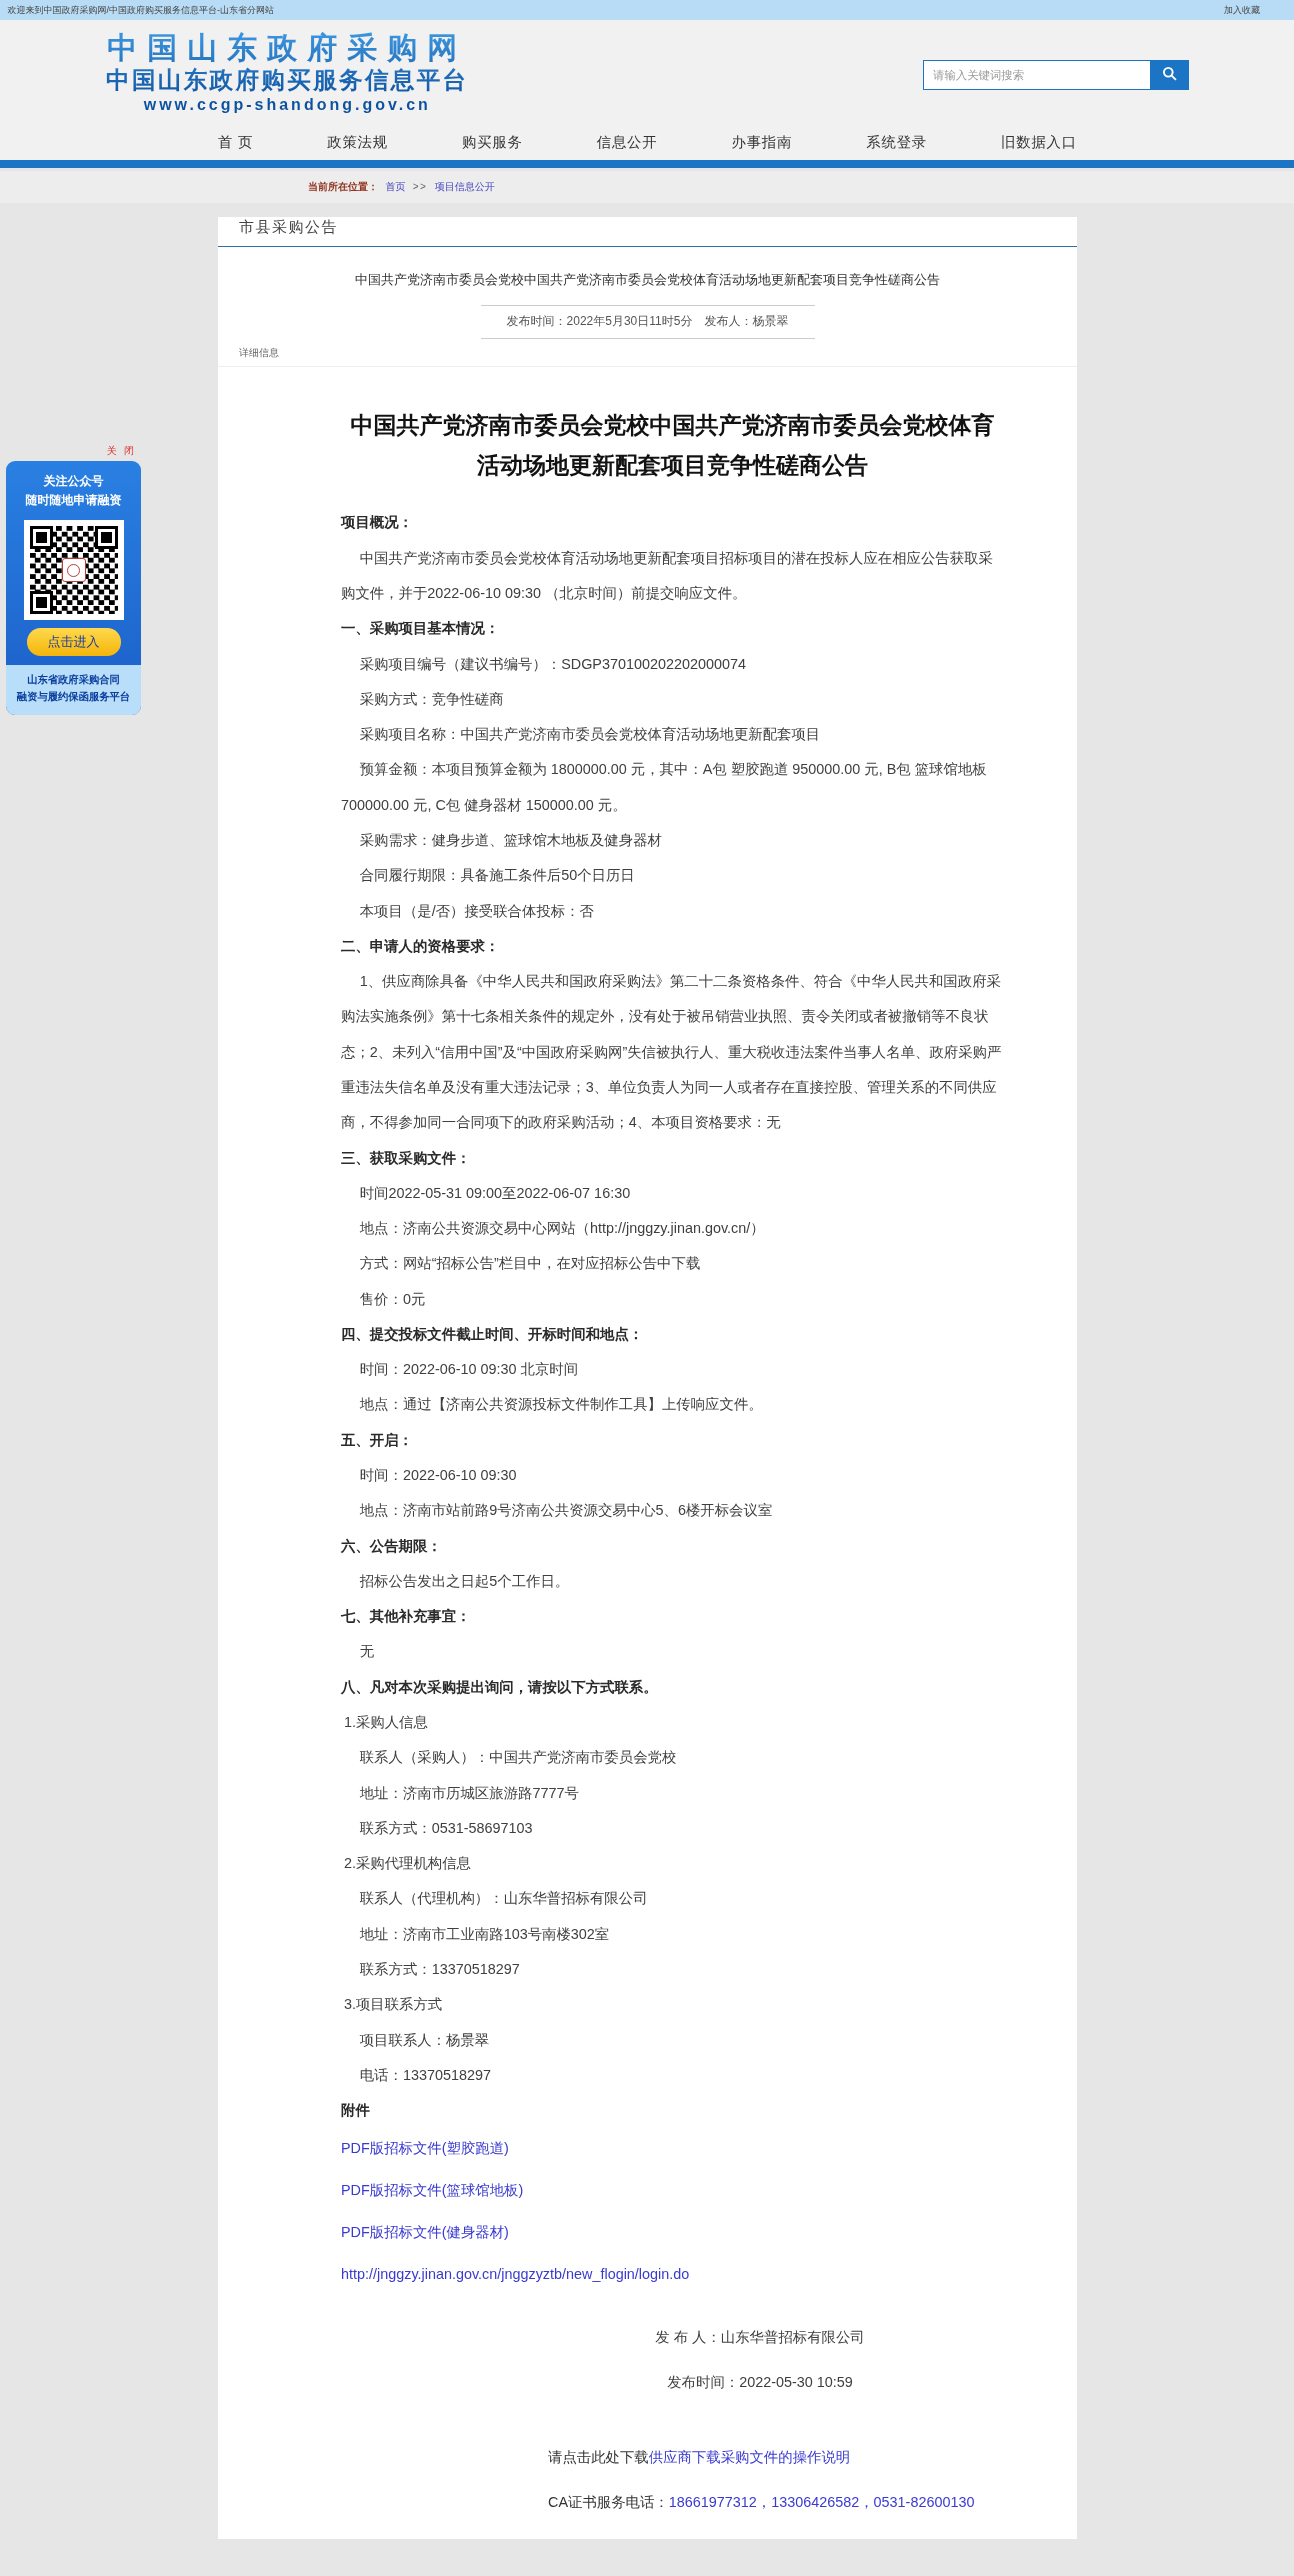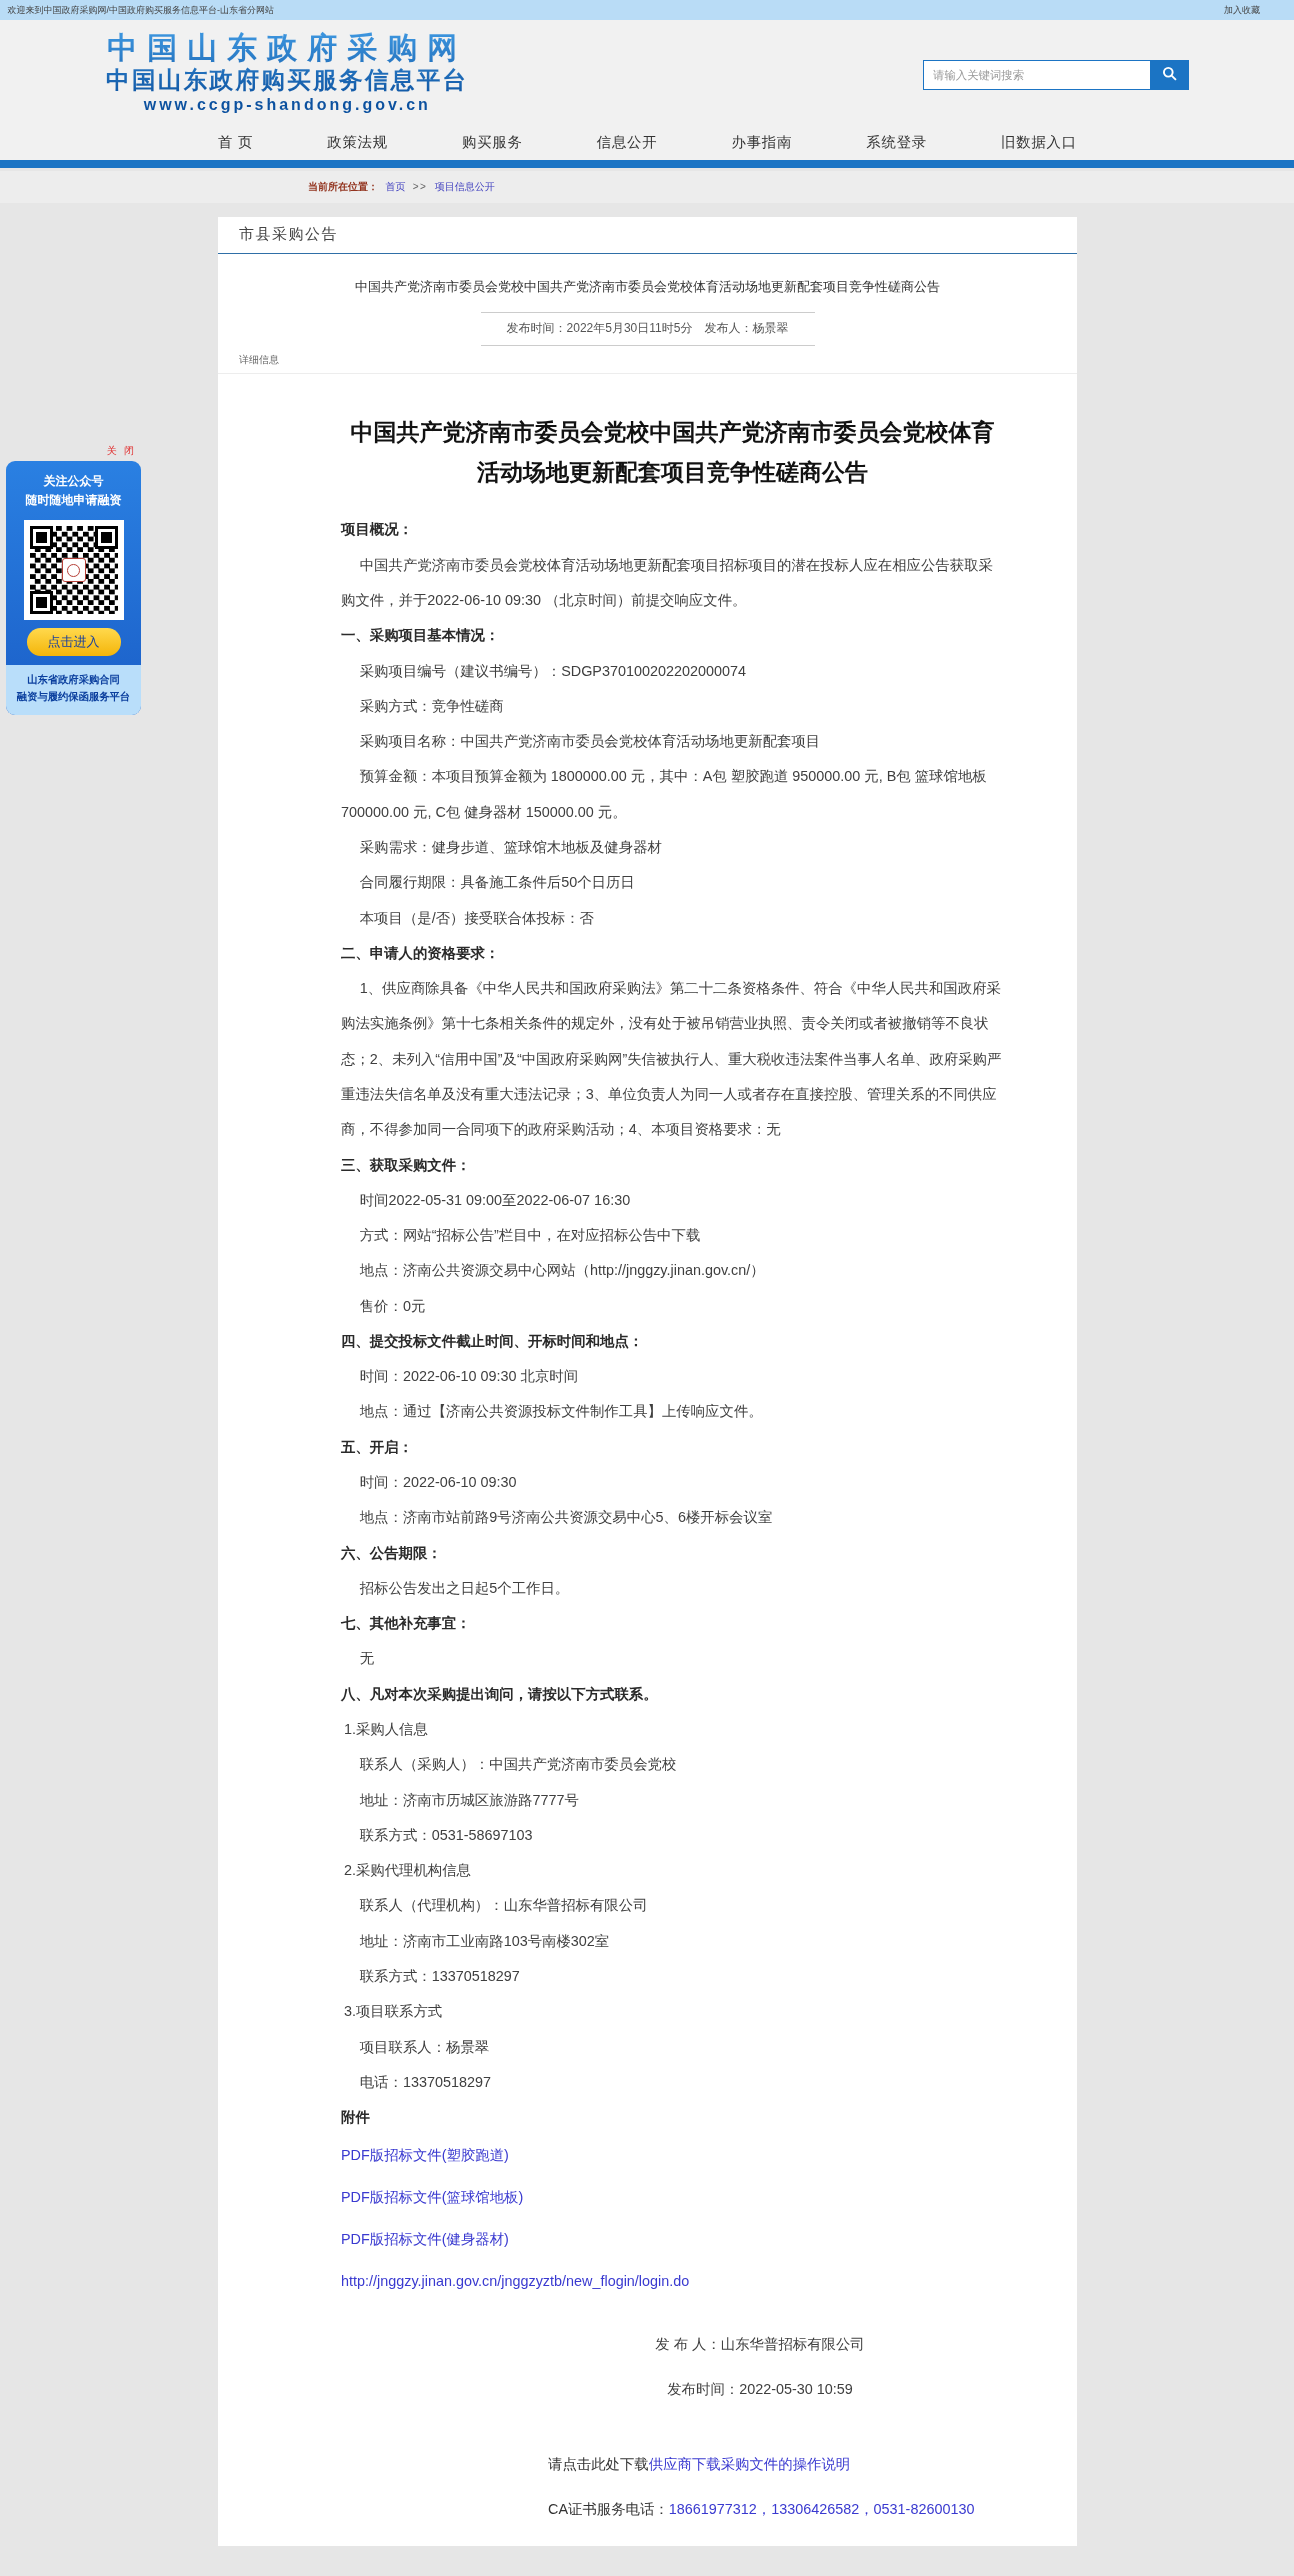--- a/index.html
+++ b/index.html
@@ -104,21 +104,21 @@
     background:#b9defa; margin:9px -7.6px 0; border-radius:0 0 9px 9px;
     padding:6.8px 1.5px 9px; color:#0b3f9e; font-weight:bold; font-size:10.3px; line-height:1.65;
   }
 
   
   .card{
     width:859px; margin:13.7px auto 0; background:#fff; padding-bottom:6px;
   }
   .secTitle{
     font-size:15px; color:#444; letter-spacing:1.5px;
-    padding:8px 21px 9px; border-bottom:1.5px solid #2f6fa7;
+    padding:1px 21px 9px; border-bottom:1.5px solid #2f6fa7;
   }
   .pageTitle{
     text-align:center; font-size:13px; color:#333; margin:23px 46px 0; line-height:1.6;
   }
   .metaBox{
     width:334px; margin:13.7px auto 0; padding:7.6px 0; text-align:center;
     border-top:0.8px solid #ccc; border-bottom:0.8px solid #ccc;
     font-size:12px; color:#555;
   }
   .detailLabel{
@@ -223,22 +223,22 @@
     <div class="p">采购方式：竞争性磋商</div>
     <div class="p">采购项目名称：中国共产党济南市委员会党校体育活动场地更新配套项目</div>
     <div class="p">预算金额：本项目预算金额为 1800000.00 元，其中：A包 塑胶跑道 950000.00 元, B包 篮球馆地板 700000.00 元, C包 健身器材 150000.00 元。</div>
     <div class="p">采购需求：健身步道、篮球馆木地板及健身器材</div>
     <div class="p">合同履行期限：具备施工条件后50个日历日</div>
     <div class="p">本项目（是/否）接受联合体投标：否</div>
     <div class="h">二、申请人的资格要求：</div>
     <div class="p">1、供应商除具备《中华人民共和国政府采购法》第二十二条资格条件、符合《中华人民共和国政府采购法实施条例》第十七条相关条件的规定外，没有处于被吊销营业执照、责令关闭或者被撤销等不良状态；2、未列入“信用中国”及“中国政府采购网”失信被执行人、重大税收违法案件当事人名单、政府采购严重违法失信名单及没有重大违法记录；3、单位负责人为同一人或者存在直接控股、管理关系的不同供应商，不得参加同一合同项下的政府采购活动；4、本项目资格要求：无</div>
     <div class="h">三、获取采购文件：</div>
     <div class="p">时间2022-05-31 09:00至2022-06-07 16:30</div>
+    <div class="p">地点：济南公共资源交易中心网站（http://jnggzy.jinan.gov.cn/）</div>
     <div class="p">方式：网站“招标公告”栏目中，在对应招标公告中下载</div>
-    <div class="p">地点：济南公共资源交易中心网站（http://jnggzy.jinan.gov.cn/）</div>
     <div class="p">售价：0元</div>
     <div class="h">四、提交投标文件截止时间、开标时间和地点：</div>
     <div class="p">时间：2022-06-10 09:30 北京时间</div>
     <div class="p">地点：通过【济南公共资源投标文件制作工具】上传响应文件。</div>
     <div class="h">五、开启：</div>
     <div class="p">时间：2022-06-10 09:30</div>
     <div class="p">地点：济南市站前路9号济南公共资源交易中心5、6楼开标会议室</div>
     <div class="h">六、公告期限：</div>
     <div class="p">招标公告发出之日起5个工作日。</div>
     <div class="h">七、其他补充事宜：</div>

